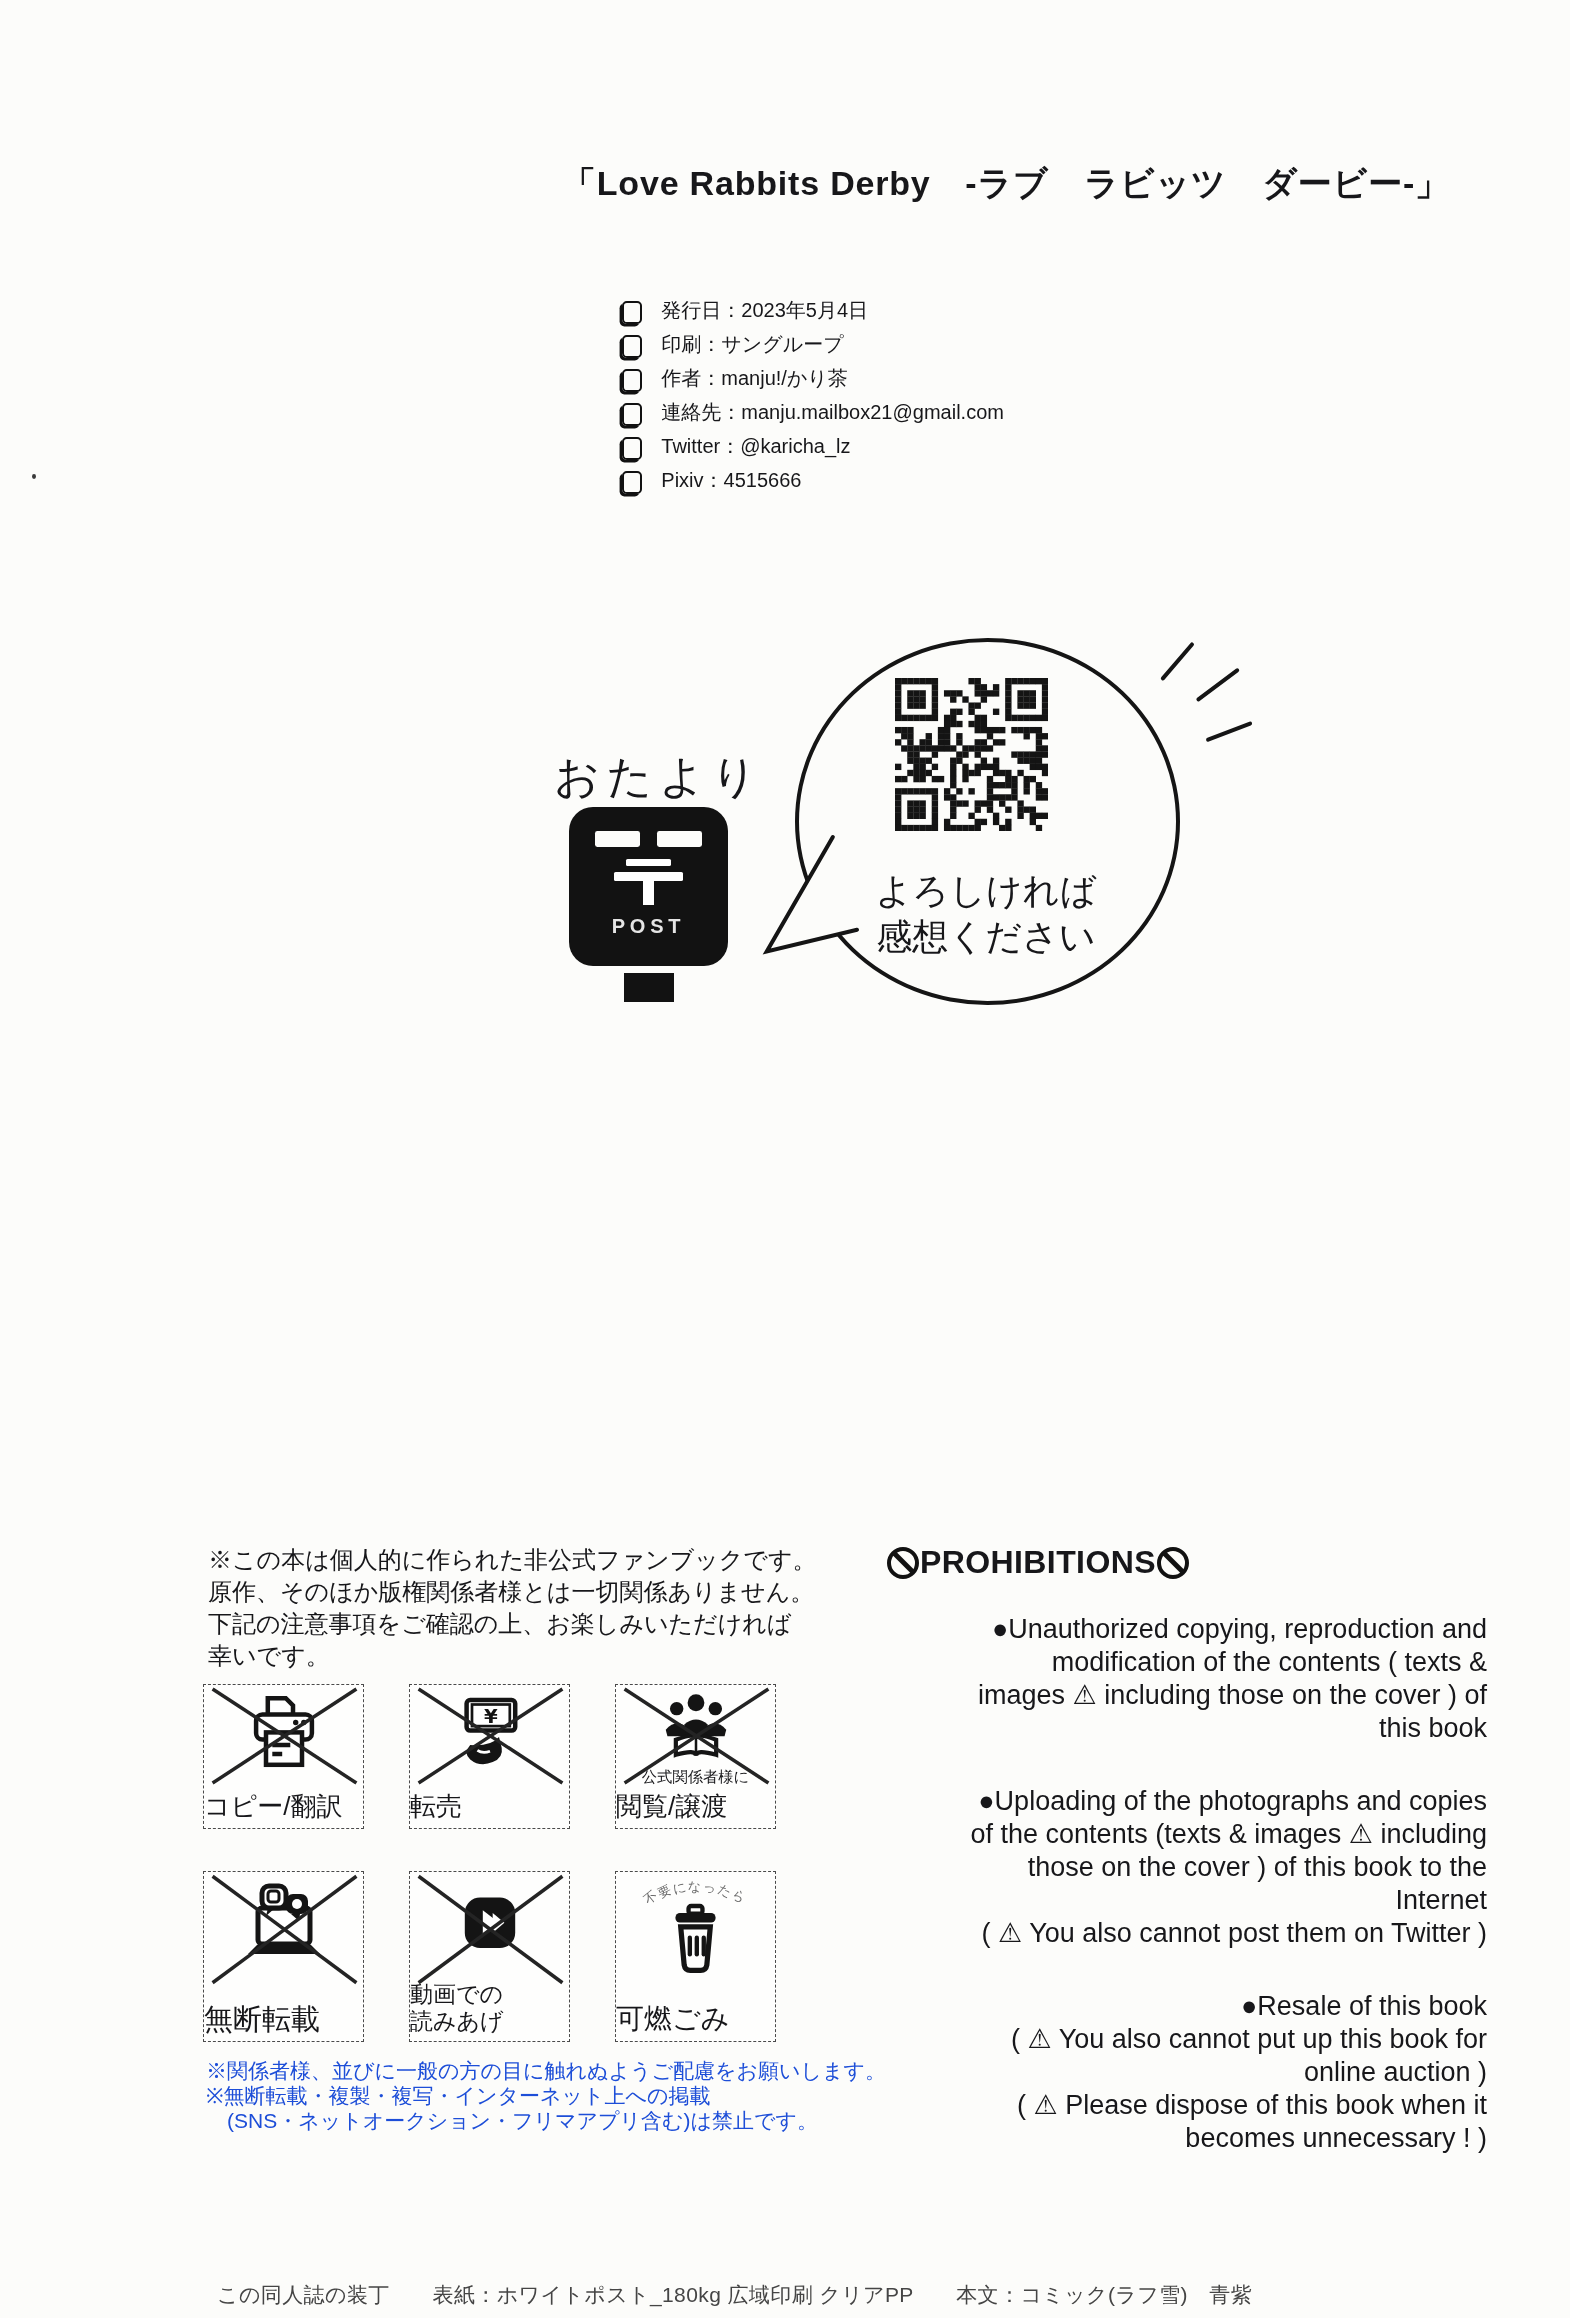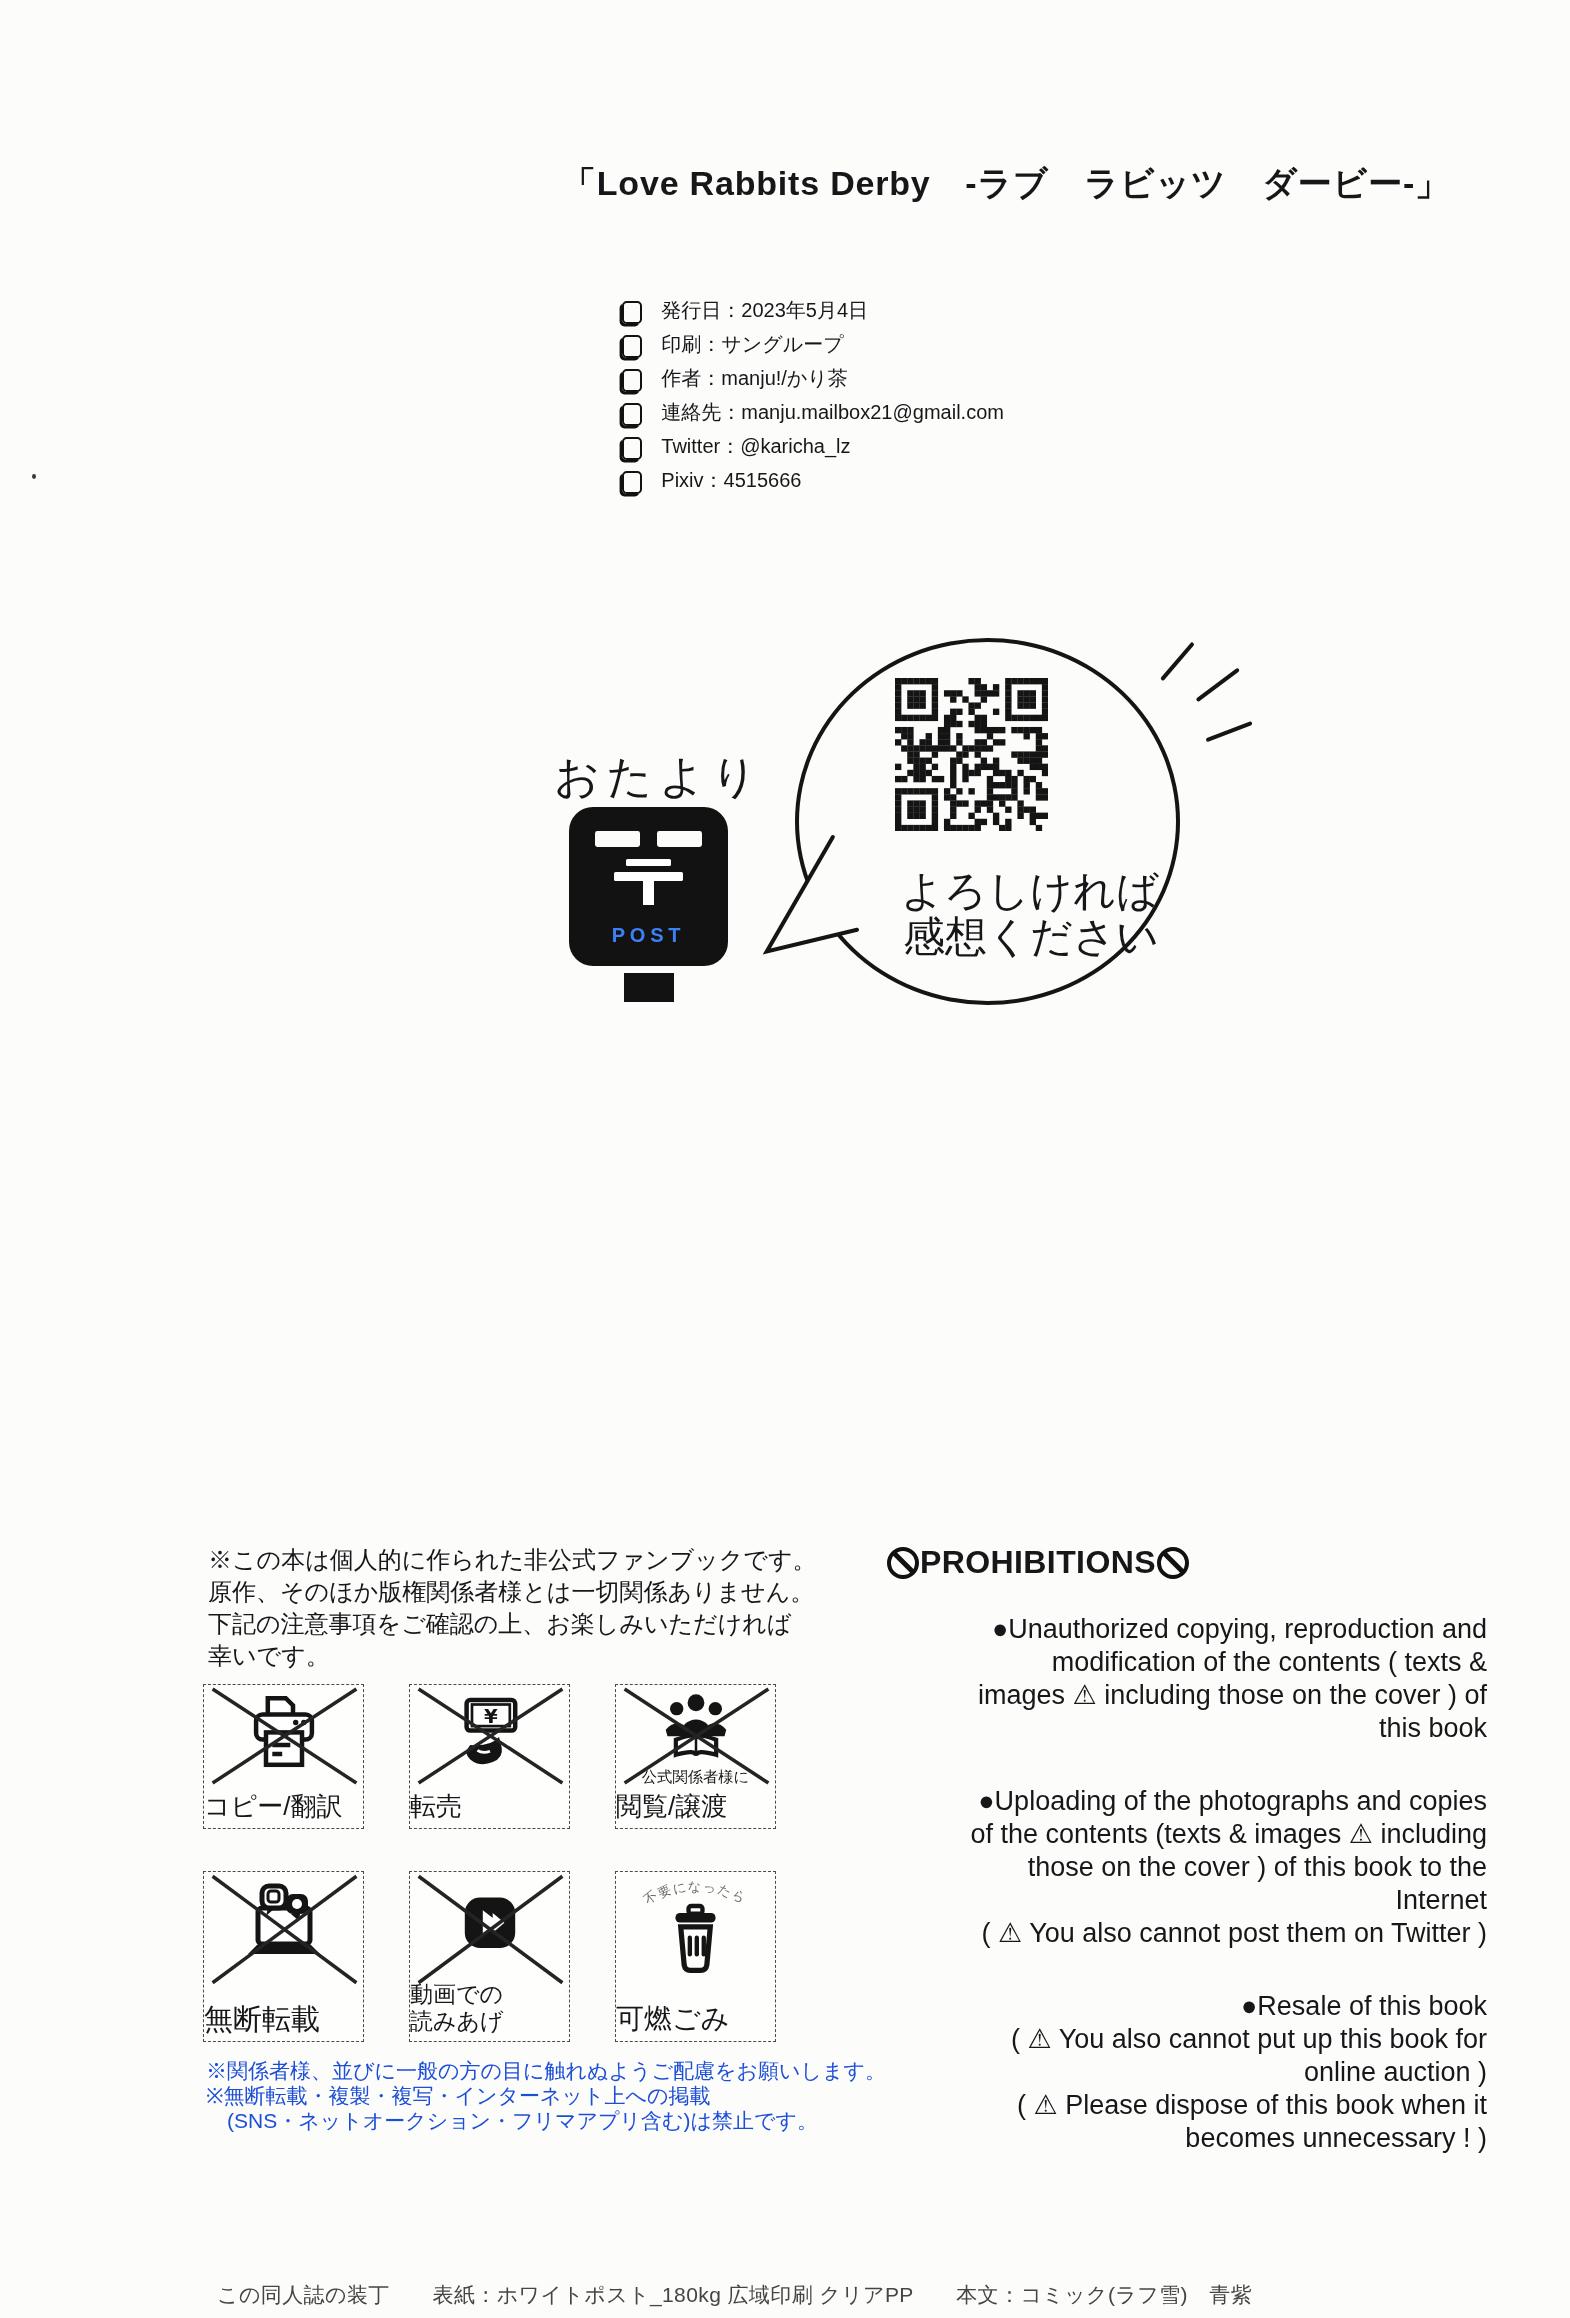--- a/index.html
+++ b/index.html
@@ -16,27 +16,27 @@
   .cbx { width:16px; height:19.3px; border:2.4px solid #111; border-radius:4.8px; box-shadow:-2.4px 2.4px 0 0 #111; flex:none; }
   
   .otayori { position:absolute; left:554px; top:747px; font-size:45px; letter-spacing:6.4px; font-weight:500; }
   .postbox { position:absolute; left:569px; top:807px; width:159px; height:159px; background:#121212; border-radius:24px; }
   .slots { display:flex; justify-content:center; gap:17.7px; padding-top:24px; }
   .slot { width:45px; height:16px; background:#fcfcfa; border-radius:2.4px; }
   .pmark { margin-top:12px; display:flex; flex-direction:column; align-items:center; }
   .pm-b1 { width:45px; height:7.2px; background:#fff; border-radius:1.6px; }
   .pm-b2 { width:69px; height:8.9px; background:#fff; border-radius:1.6px; margin-top:5.6px; }
   .pm-stem { width:10.5px; height:24px; background:#fff; }
-  .post-label { text-align:center; color:#3b82f6; font-weight:bold; font-size:20px; letter-spacing:4.8px; margin-top:19px; }
+  .post-label { text-align:center; color:#e5e5e5; font-weight:bold; font-size:20px; letter-spacing:4.8px; margin-top:10px; }
   .pedestal { position:absolute; left:624px; top:973px; width:50px; height:29px; background:#121212; }
   
   .bubble { position:absolute; left:795px; top:638px; width:377px; height:359px; border:4px solid #151515; border-radius:50%; background:#fcfcfa; }
   .tail-svg { position:absolute; left:749px; top:829px; }
   .qr { position:absolute; left:895px; top:678px; width:153px; height:153px; }
-  .bubble-text { position:absolute; left:813px; top:868px; width:346px; text-align:right; font-size:42px; line-height:46px; white-space:pre-line; }
+  .bubble-text { position:absolute; left:813px; top:868px; width:346px; text-align:center; font-size:36px; line-height:46px; white-space:pre-line; }
   .emphasis-svg { position:absolute; left:1158px; top:638px; }
   .speck { position:absolute; left:32px; top:474px; width:4px; height:4.8px; background:#3a3a3a; border-radius:50%; }
   
   .disclaimer { position:absolute; left:208px; top:1544px; font-size:24px; line-height:32px; white-space:pre-line; }
   
   .pgrid { position:absolute; left:203px; top:1684px; display:grid; grid-template-columns:161px 161px 161px; column-gap:45px; row-gap:42px; }
   .pbox { position:relative; border:1.6px dashed #4a4a4a; background:#fefefd; }
   .pbox.r1 { height:143px; }
   .pbox.r2 { height:169px; }
   .cross { position:absolute; top:2.4px; left:4px; width:153px; }

